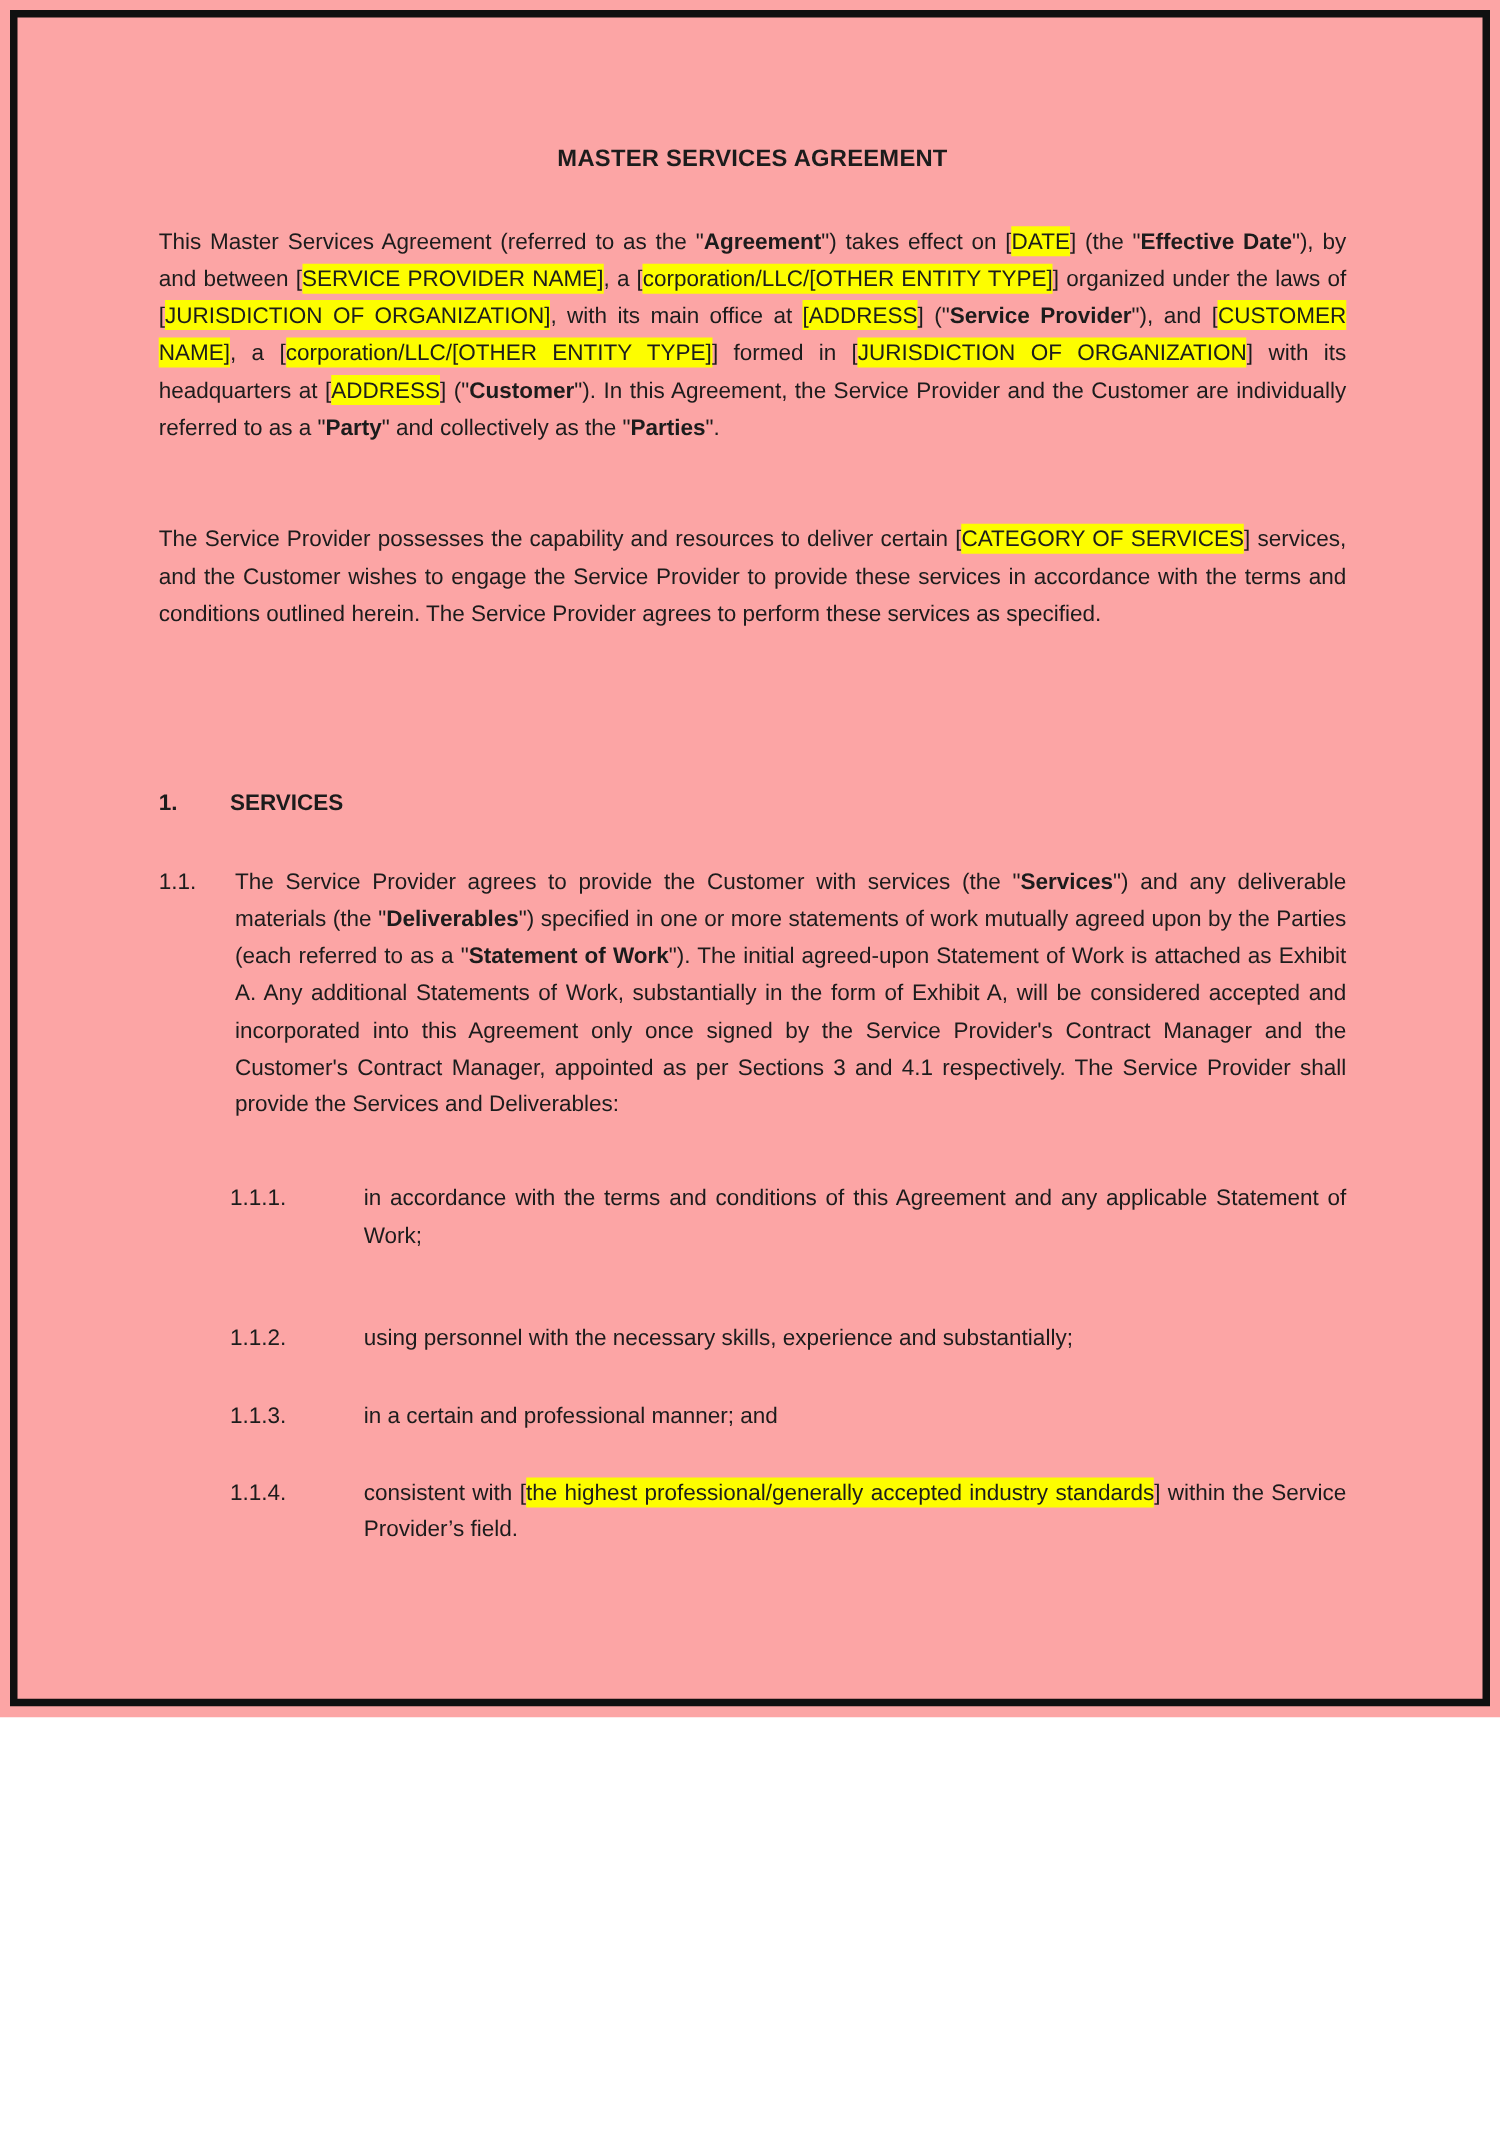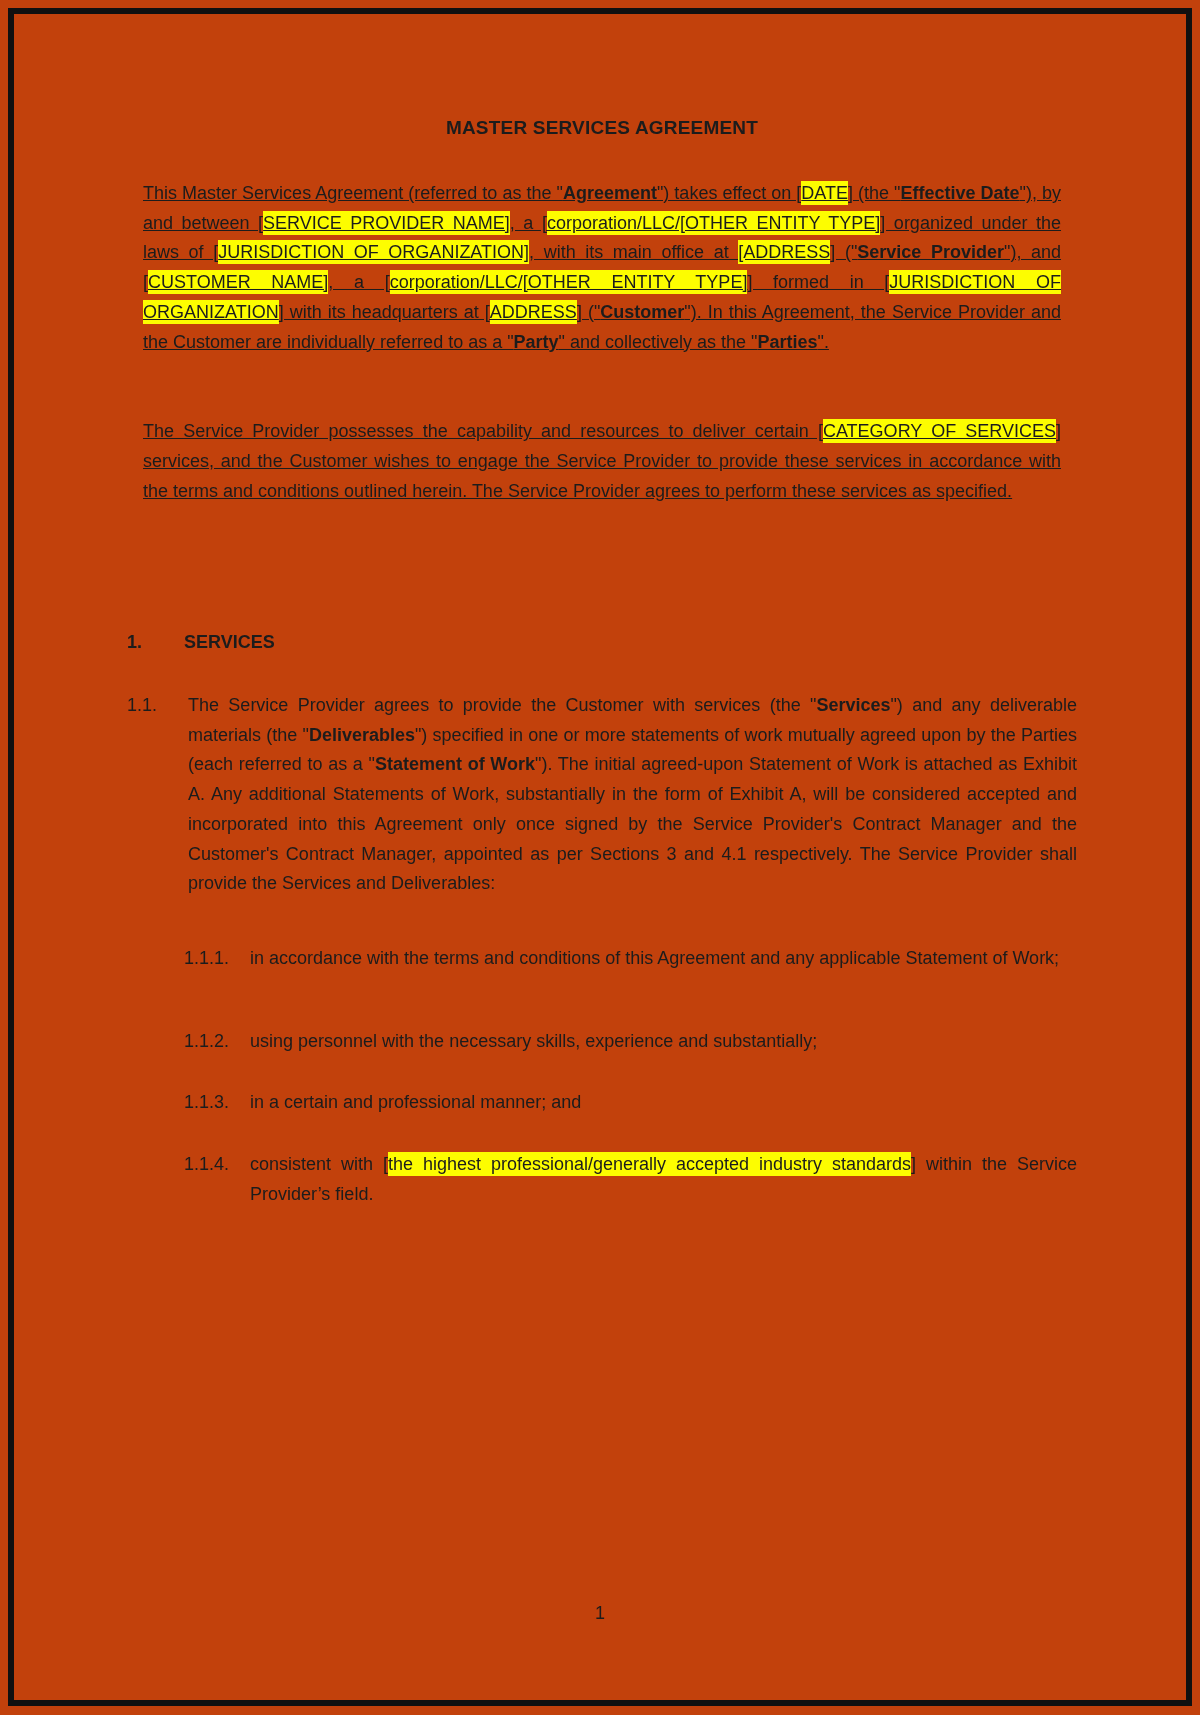--- a/index.html
+++ b/index.html
@@ -1,53 +1,53 @@
 <!DOCTYPE html>
 <html style="--hl: #fdfd00; --ink: #1c1c1c;"><head>
 <meta charset="utf-8">
 <style>
   :root { --hl:#fdfd00; --ink:#1c1c1c; }
   * { box-sizing:border-box; }
   html,body { margin:0; padding:0; background:#ffffff; }
   .page {
     position:relative;
-    width:1200px; height:1715px;
-    background:#c2410c;
+    width:1200px; height:1374px;
+    background:#fca5a5;
     font-family:"Liberation Sans", sans-serif;
     color:var(--ink);
     overflow:hidden;
   }
   .frame {
     position:absolute; top:8px; left:8px; right:8px; bottom:9px;
     border:6px solid #101010;
     pointer-events:none;
   }
   .content { position:absolute; left:127px; top:0; width:950px; }
   .title {
     margin:116px 0 0 0;
     font-size:19px; font-weight:bold;
     text-align:center; letter-spacing:0.2px;
     line-height:24px;
   }
   .body, .itembody, .label {
     font-size:18px; line-height:29.7px;
   }
-  p.body { margin:16px; text-align:justify;text-decoration:underline; }
+  p.body { margin:0; text-align:justify; }
   .p-intro { margin-top:39px !important; }
   .p-recital { margin-top:60px !important; }
   .p-consideration { margin-top:104px !important; }
   .item { display:flex; align-items:flex-start; }
   .item .label { flex:0 0 auto; }
   .item .itembody { flex:1 1 auto; text-align:justify; }
   .h1-item { margin-top:122px; }
   .h1-item .label { width:57px; font-weight:bold; }
   .heading-text { font-weight:bold; text-align:left !important; }
   .lvl1 { margin-top:33px;justify-content:space-between; }
   .lvl1 .label { width:61px; }
-  .lvl2 { padding-left:57px; }
+  .lvl2 { padding-left:57px;gap:41px; }
   .lvl2 .label { width:66px; }
   .gap-45 { margin-top:45px; }
   .gap-53 { margin-top:53px; }
   .gap-56 { margin-top:32px; }
   .b { font-weight:bold; }
   .hl { background:var(--hl); padding:2px 0; }
   .pagenum {
     position:absolute; left:0; top:1603px; width:100%;
     text-align:center; font-size:18px;
   }

